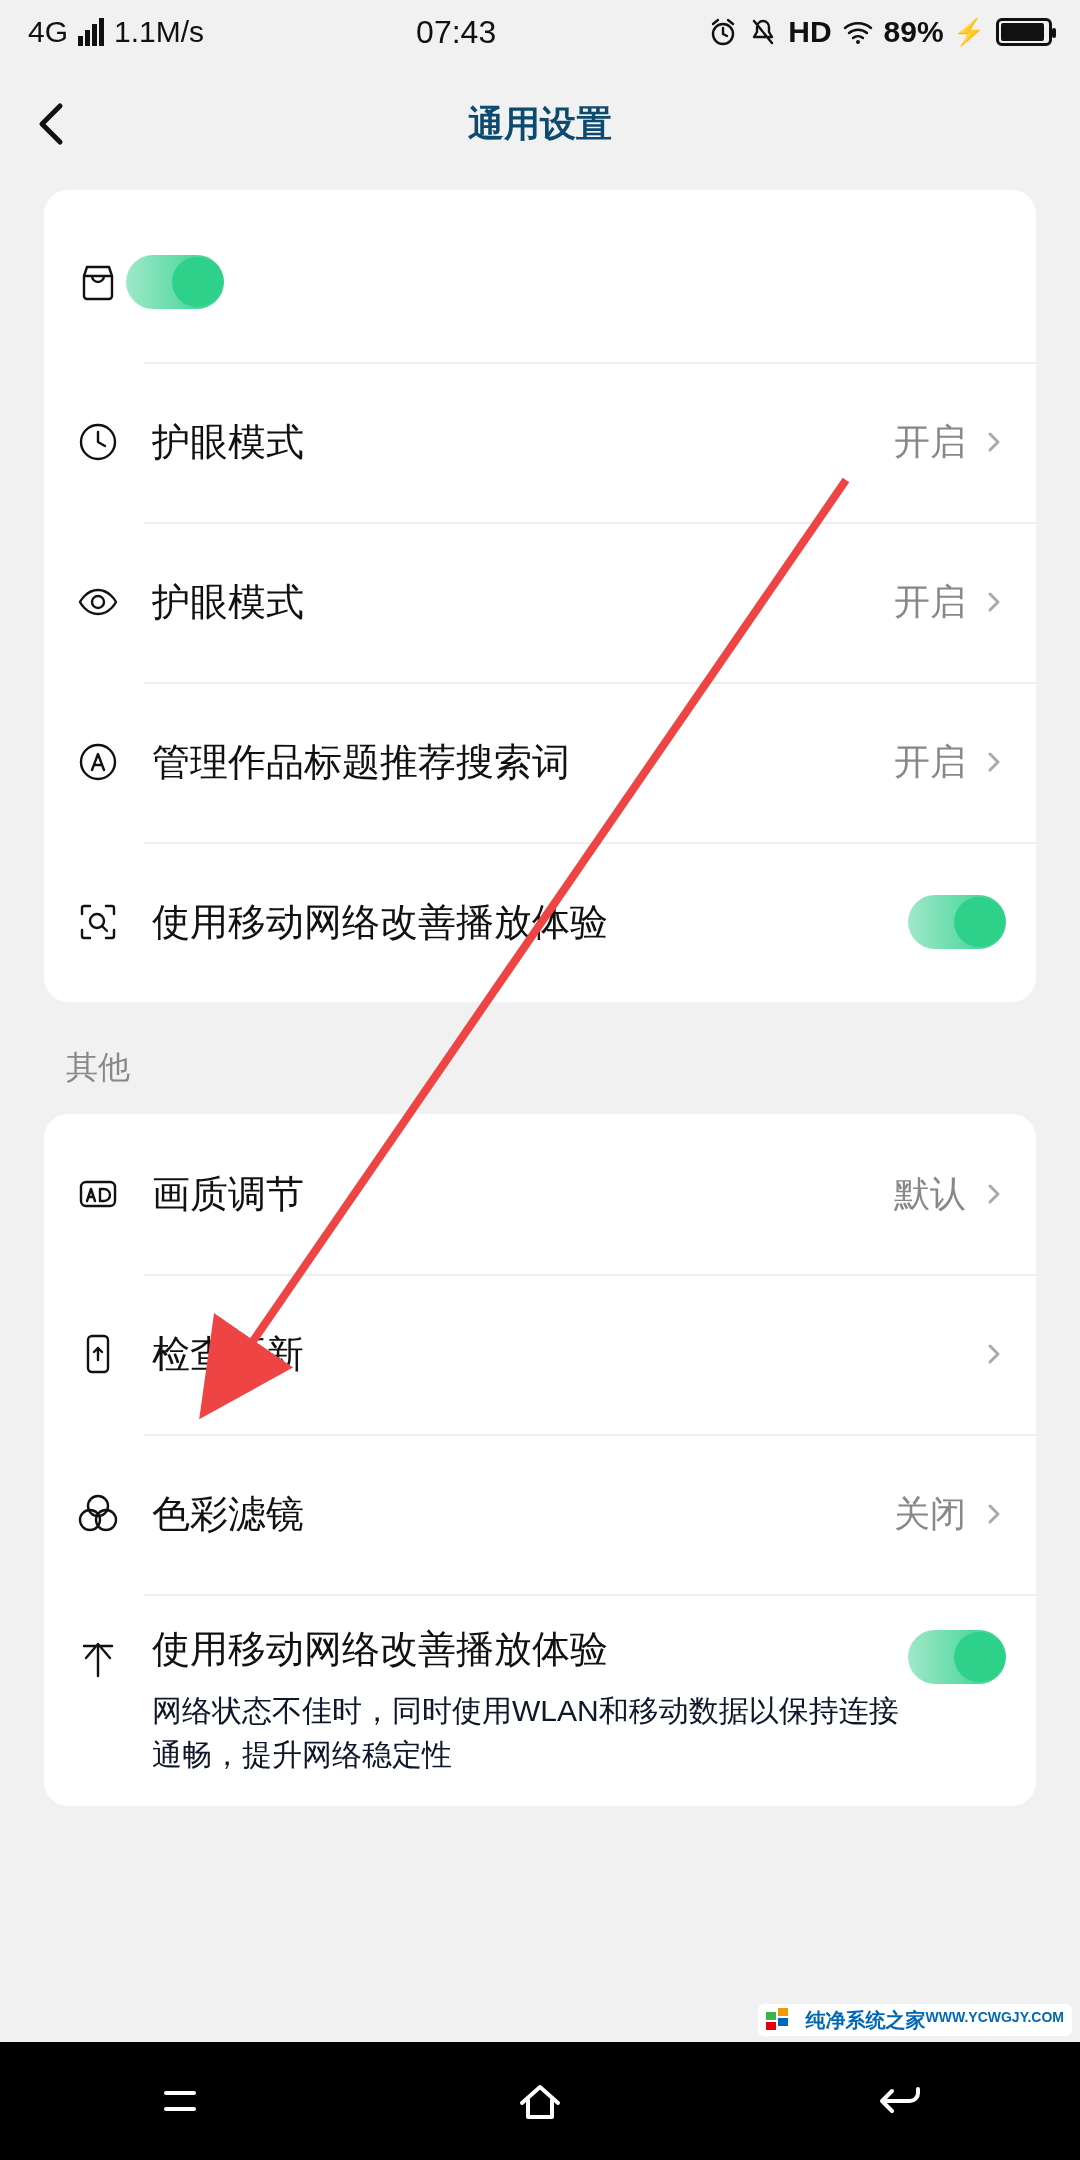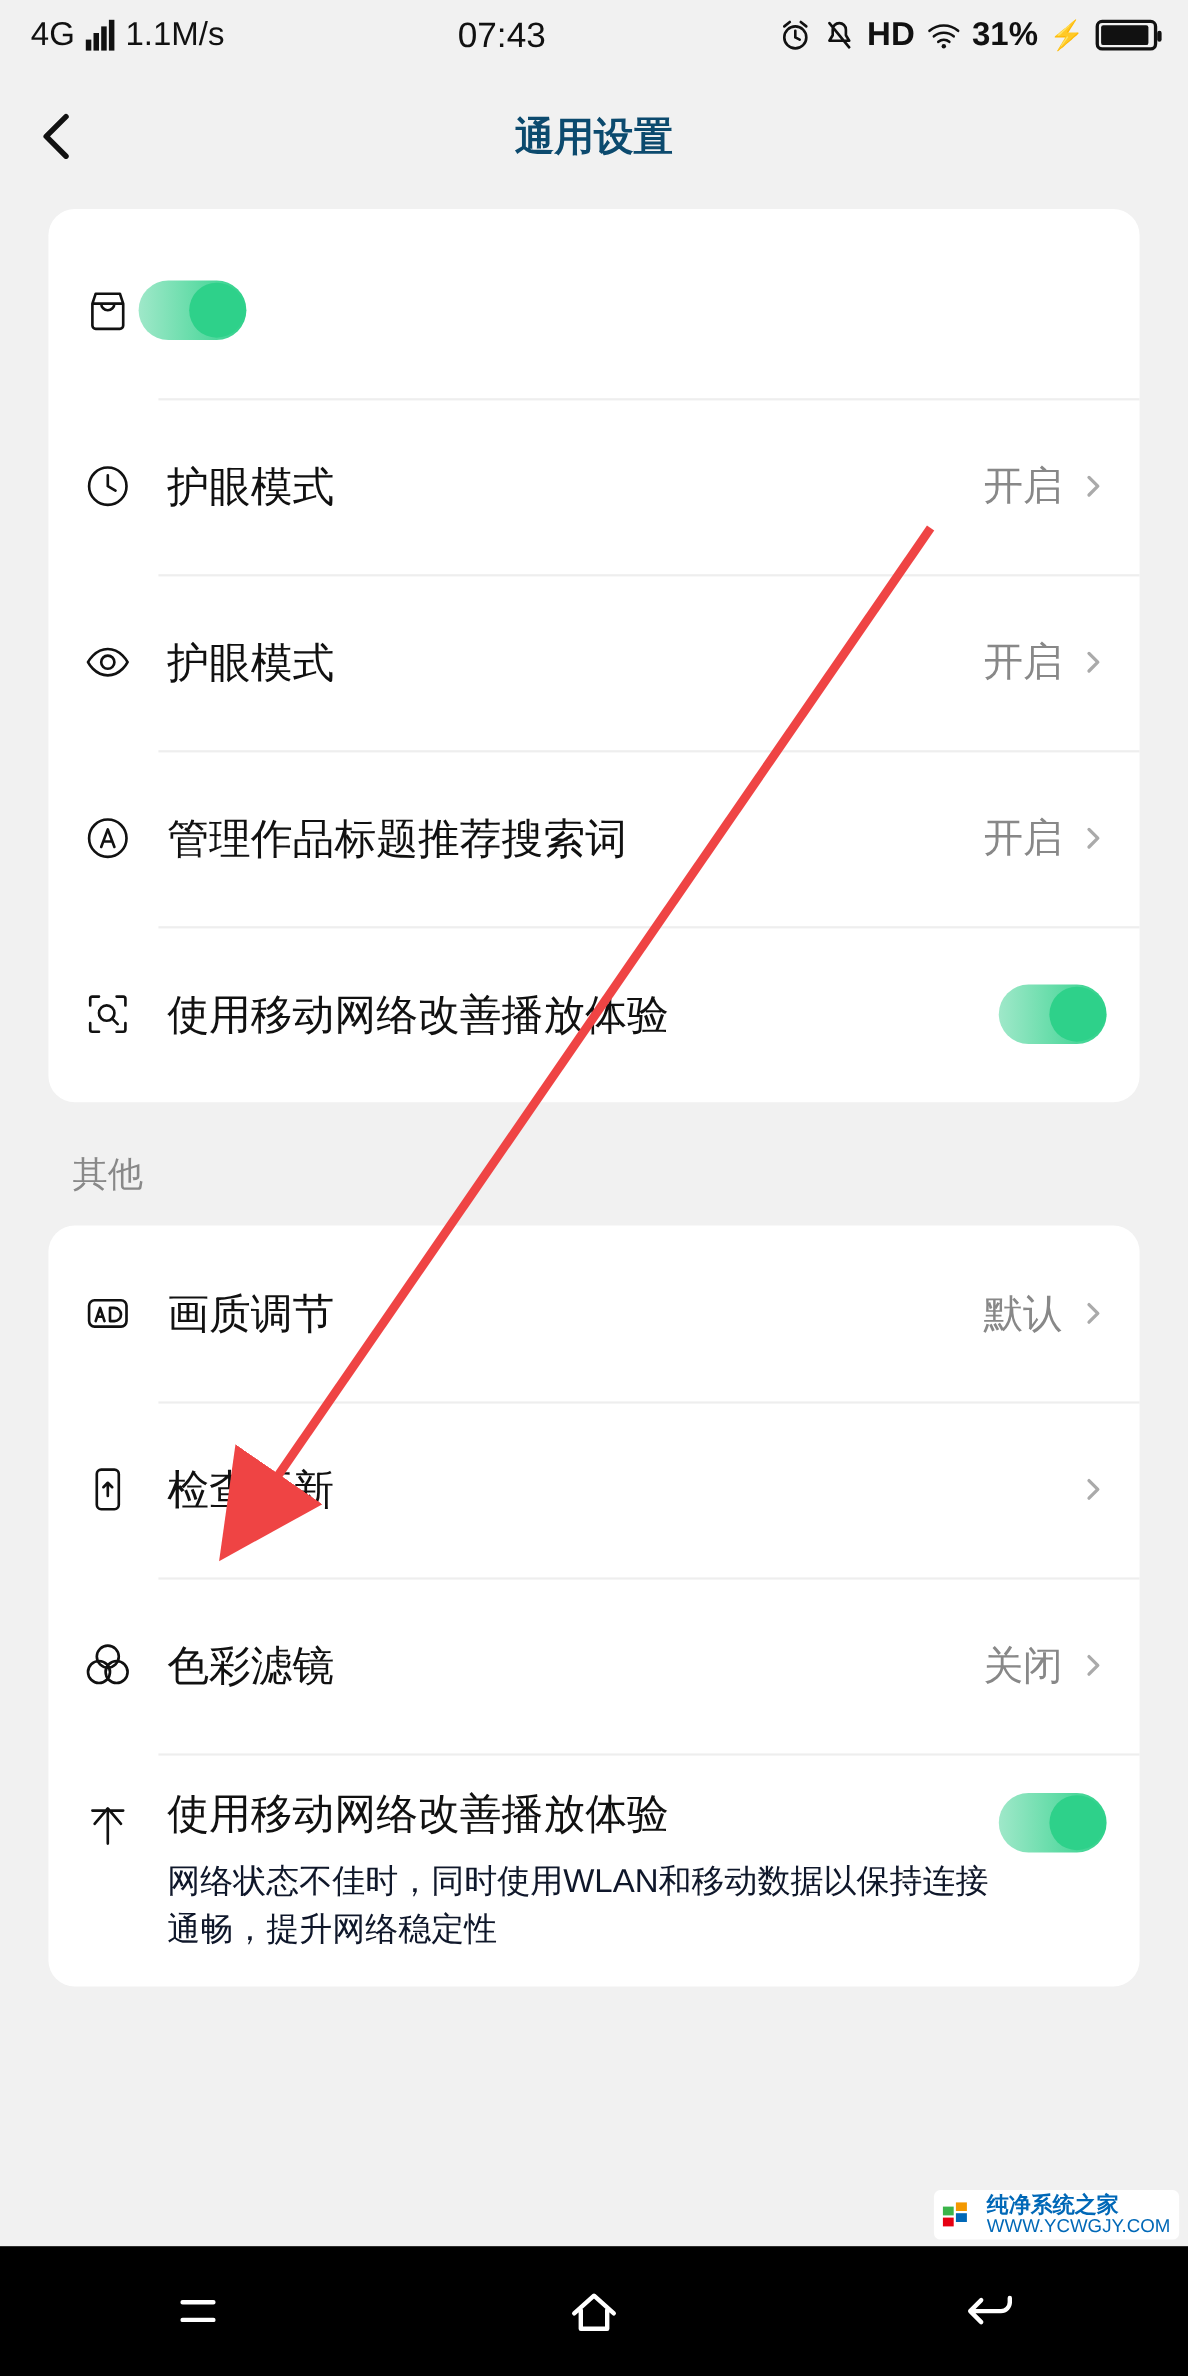--- a/index.html
+++ b/index.html
@@ -50,23 +50,23 @@
   
   .arrow-layer { position: absolute; left: 0; top: 0; width: 1080px; height: 2160px; pointer-events: none; }
 
   
   .navbar { position: absolute; bottom: 0; left: 0; right: 0; height: 118px; background: #000; display: flex; justify-content: space-around; align-items: center; }
   .nav-ic { stroke: #fff; stroke-width: 4; fill: none; stroke-linecap: round; stroke-linejoin: round; }
 
   
   .wm { position: absolute; right: 8px; bottom: 124px; display: flex; align-items: center; gap: 6px; background: #fff; padding: 4px 8px; border-radius: 6px; }
   .wm-logo { width: 34px; height: 24px; }
-  .wm-txt { display: flex; flex-direction: column; line-height: 1; }
+  .wm-txt { display: flex; flex-direction: row; line-height: 1; }
   .wm-cn { font-size: 20px; color: #0068b7; font-weight: 700; }
-  .wm-en { font-size: 17px; color: #0068b7; }
+  .wm-en { font-size: 14px; color: #0068b7; font-weight: bold; }
 </style>
 </head>
 <body>
 
 <div class="status-bar">
   <div class="status-left">
     <span>4G</span>
     <span class="signal-bars">
         <span class="sb1"></span>
         <span class="sb2"></span>
@@ -82,21 +82,21 @@
         <path class="ic" d="M15 11v6l4 2M5 7l5-4M25 7l-5-4"></path>
       </svg>
     <svg width="30" height="30">
         <path class="ic" d="M15 4a6 6 0 0 0-6 6v5l-3 5h18l-3-5v-5a6 6 0 0 0-6-6zM6 4l18 22"></path>
       </svg>
     <span>HD</span>
     <svg class="wifi" viewBox="0 0 32 32">
         <path class="ic" d="M3 12a20 20 0 0 1 26 0M7 17a14 14 0 0 1 18 0M11 22a8 8 0 0 1 10 0"></path>
         <circle cx="16" cy="26" r="2" fill="#111"></circle>
       </svg>
-    <span>31%</span>
+    <span>89%</span>
     <span style="font-size:26px">⚡</span>
     <div class="battery">
         <div class="battery-fill"></div>
       </div>
   </div>
 </div>
 
 <div class="title-bar">
   <svg class="back" viewBox="0 0 48 48">
       <path d="M32 6 14 24l18 18" stroke="#111" stroke-width="5" fill="none" stroke-linecap="round" stroke-linejoin="round"></path>

